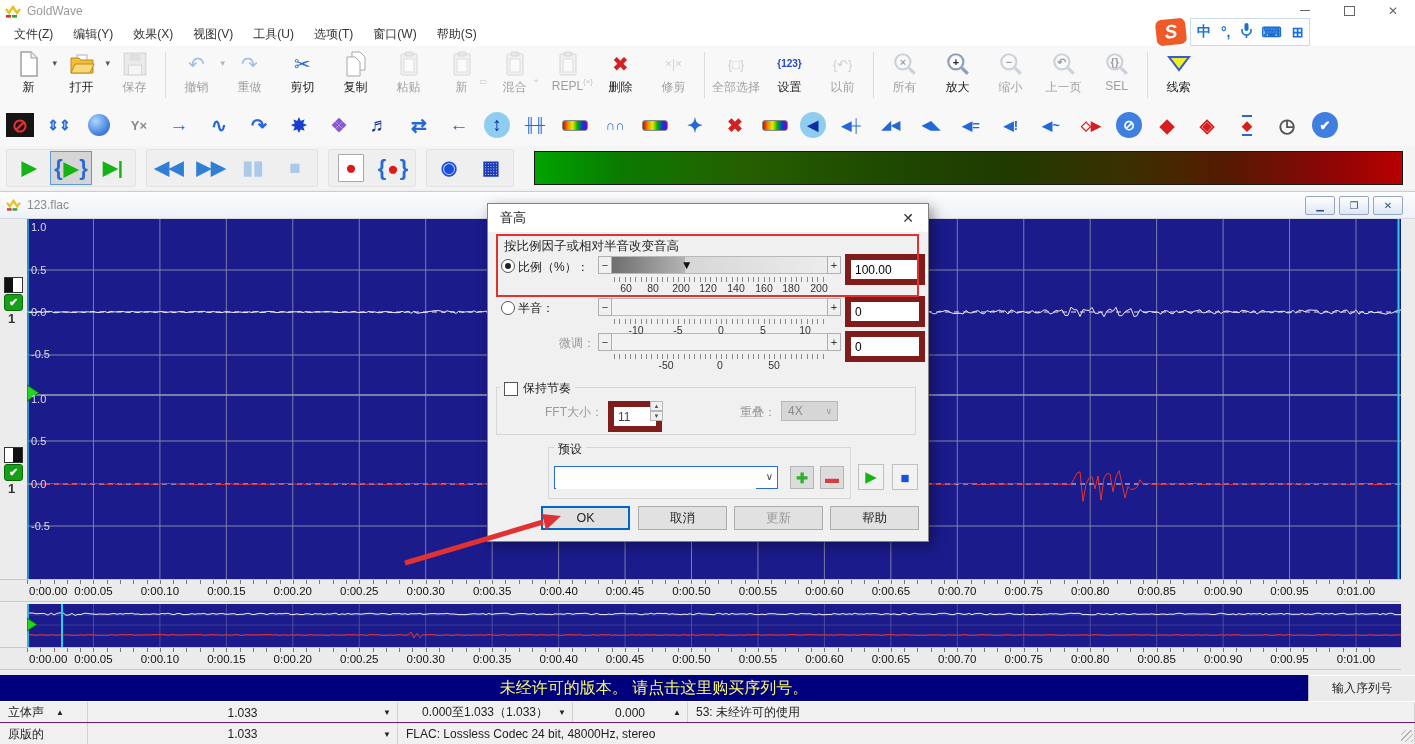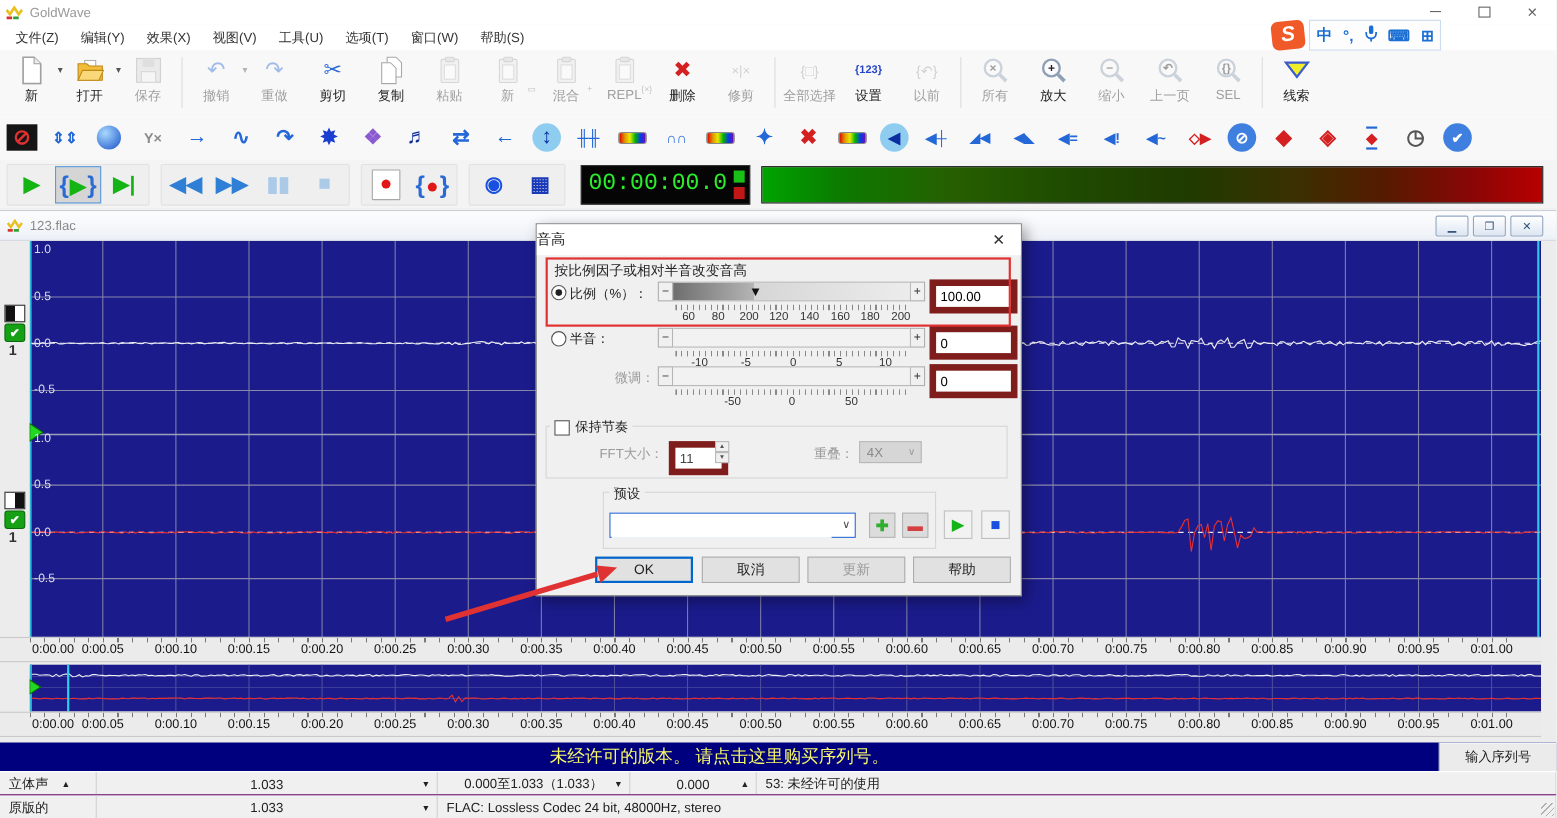--- a/index.html
+++ b/index.html
@@ -70,21 +70,21 @@
   .sbrow{position:absolute;left:0;width:1415px;background:#f0f0f0;display:flex;font-size:12px}
   .sb1{top:701px;height:21px;border-top:1px solid #fff}
   .sb2{top:722px;height:22px;border-top:1px solid #701a75}
   .sb-cell{display:flex;align-items:center;justify-content:center;border-right:1px solid #d2d2d2;position:relative;box-sizing:border-box;height:100%}
   .sb-cell.leftal{justify-content:flex-start;padding-left:8px}
   .sb-arrow{position:absolute;right:6px;font-size:8px;color:#222}
   .sb-arrow.inline{position:static;margin-left:12px}
   .grip{position:absolute;right:2px;bottom:2px;width:12px;height:12px;background:repeating-linear-gradient(135deg,transparent 0 3px,#b0b0b0 3px 4px)}
   
   .dialog{position:absolute;left:487px;top:203px;width:440px;height:337px;background:#f0f0f0;border:1px solid #828282;box-shadow:4px 4px 12px rgba(0,0,0,.38);z-index:40}
-  .dlg-title{position:absolute;left:0;top:0;width:100%;height:28px;background:#fff;display:flex;align-items:center;font-size:13px;box-sizing:border-box;padding-left:0}
+  .dlg-title{position:absolute;left:0;top:0;width:100%;height:28px;background:#fff;display:flex;align-items:center;font-size:13px;box-sizing:border-box;padding-left:12px}
   .dlg-close{position:absolute;right:6px;top:4px;width:28px;height:20px;display:flex;align-items:center;justify-content:center;font-size:14px;color:#333}
   .redbox{position:absolute;left:8px;top:30px;width:419px;height:59px;border:2px solid #e03232;z-index:45;pointer-events:none}
   .dlbl{position:absolute;font-size:12px;color:#222;white-space:nowrap}
   .gray{color:#9a9a9a}
   .radio{position:absolute;width:12px;height:12px;border:1px solid #555;border-radius:50%;background:#fff}
   .radio.on::after{content:"";position:absolute;left:3px;top:3px;width:6px;height:6px;border-radius:50%;background:#222}
   .cbx{position:absolute;width:12px;height:12px;border:1px solid #555;background:#fff}
   .sl{position:absolute;height:18px;display:flex}
   .slbtn{width:14px;background:#f0f0f0;border:1px solid #b0b0b0;font-size:11px;display:flex;align-items:center;justify-content:center;color:#333;box-sizing:border-box}
   .sltrack{flex:1;border-top:1px solid #b8b8b8;border-bottom:1px solid #b8b8b8;background:#f2f2f2;position:relative}
@@ -500,25 +500,20 @@
         </div>
         <div class="tgroup">
           <div class="tr-btn">
             <span style="color: rgb(26, 80, 224);">◉</span>
           </div>
           <div class="tr-btn">
             <span style="color: rgb(26, 58, 184);">▦</span>
           </div>
         </div>
       </span>
-    <div class="led">
-      <span class="ledtext">00:00:00.0</span>
-      <span class="ledsq" style="top:4px;background:#18c018"></span>
-      <span class="ledsq" style="bottom:4px;background:#c01818"></span>
-    </div>
     <div class="meter"></div>
   </div>
 
   <div class="docwin">
     <div class="doc-titlebar">
       <span style="margin-left:6px;display:flex">
         <svg width="15" height="12" viewBox="0 0 16 13">
             <path d="M1 4l3 4 4-6 4 6 3-4" fill="none" stroke="#e8c020" stroke-width="2.4"></path>
             <rect x="1" y="10" width="5" height="2.6" fill="#d43030"></rect>
             <rect x="7" y="10" width="5" height="2.6" fill="#30a030"></rect>

